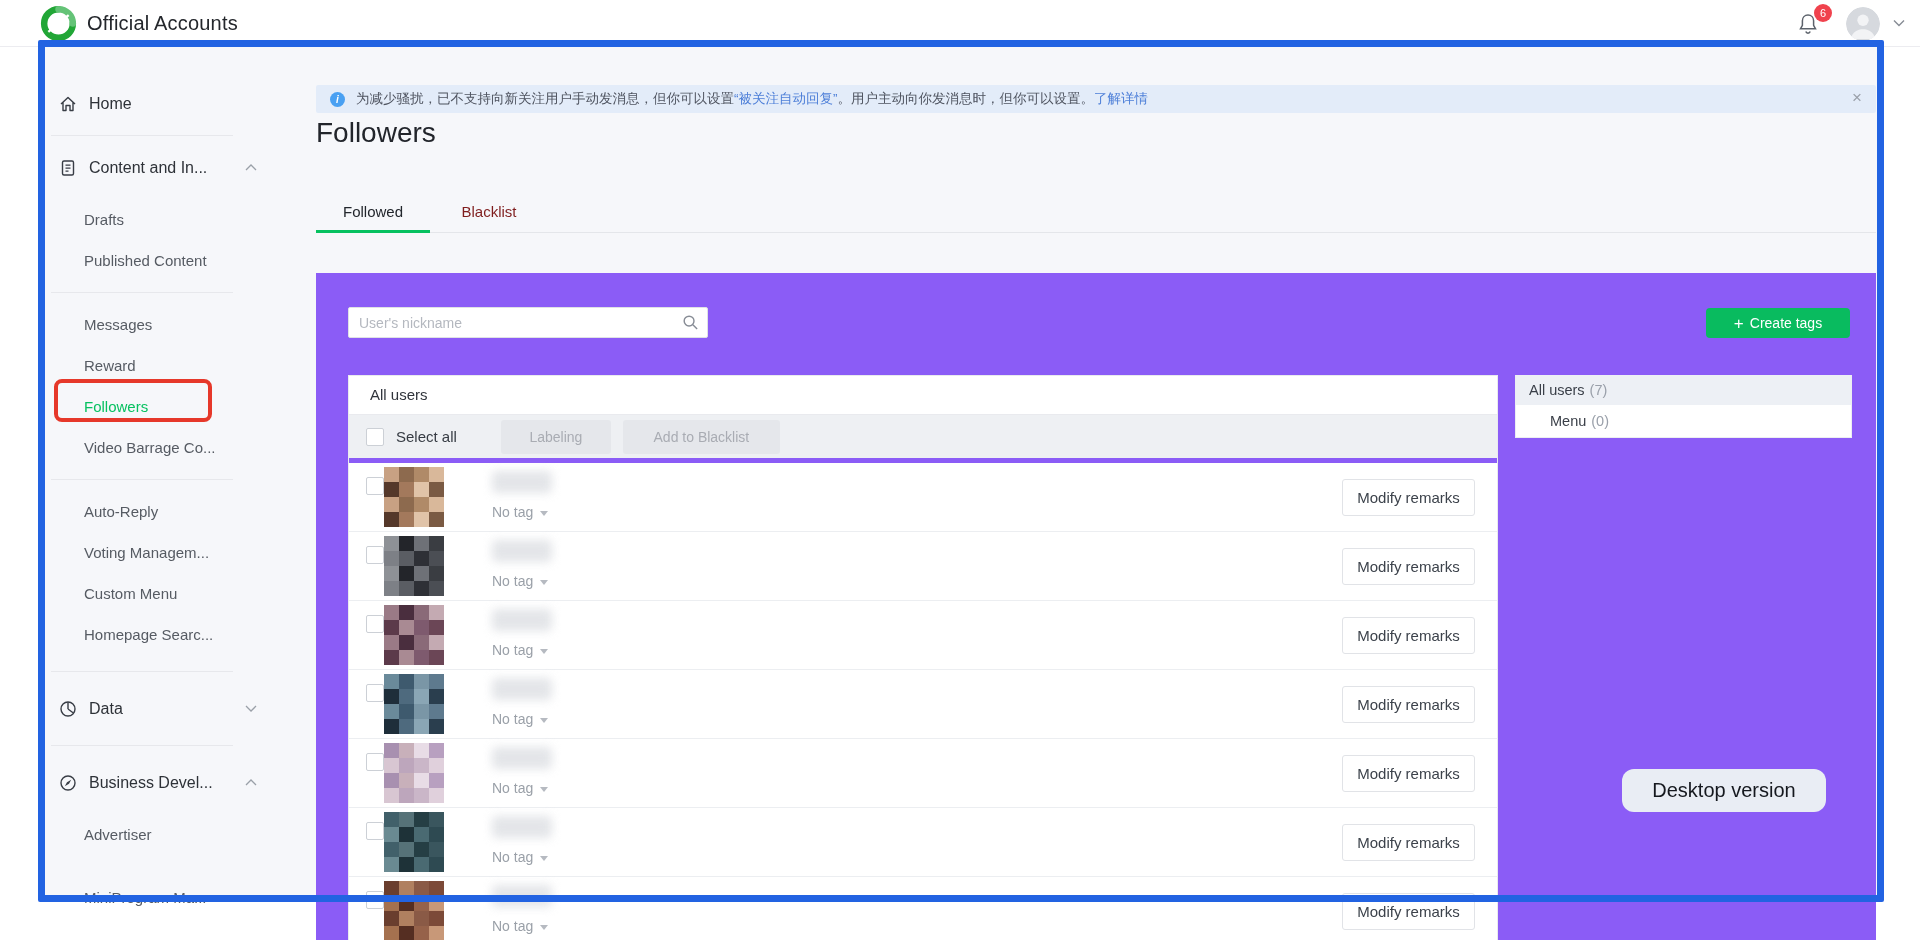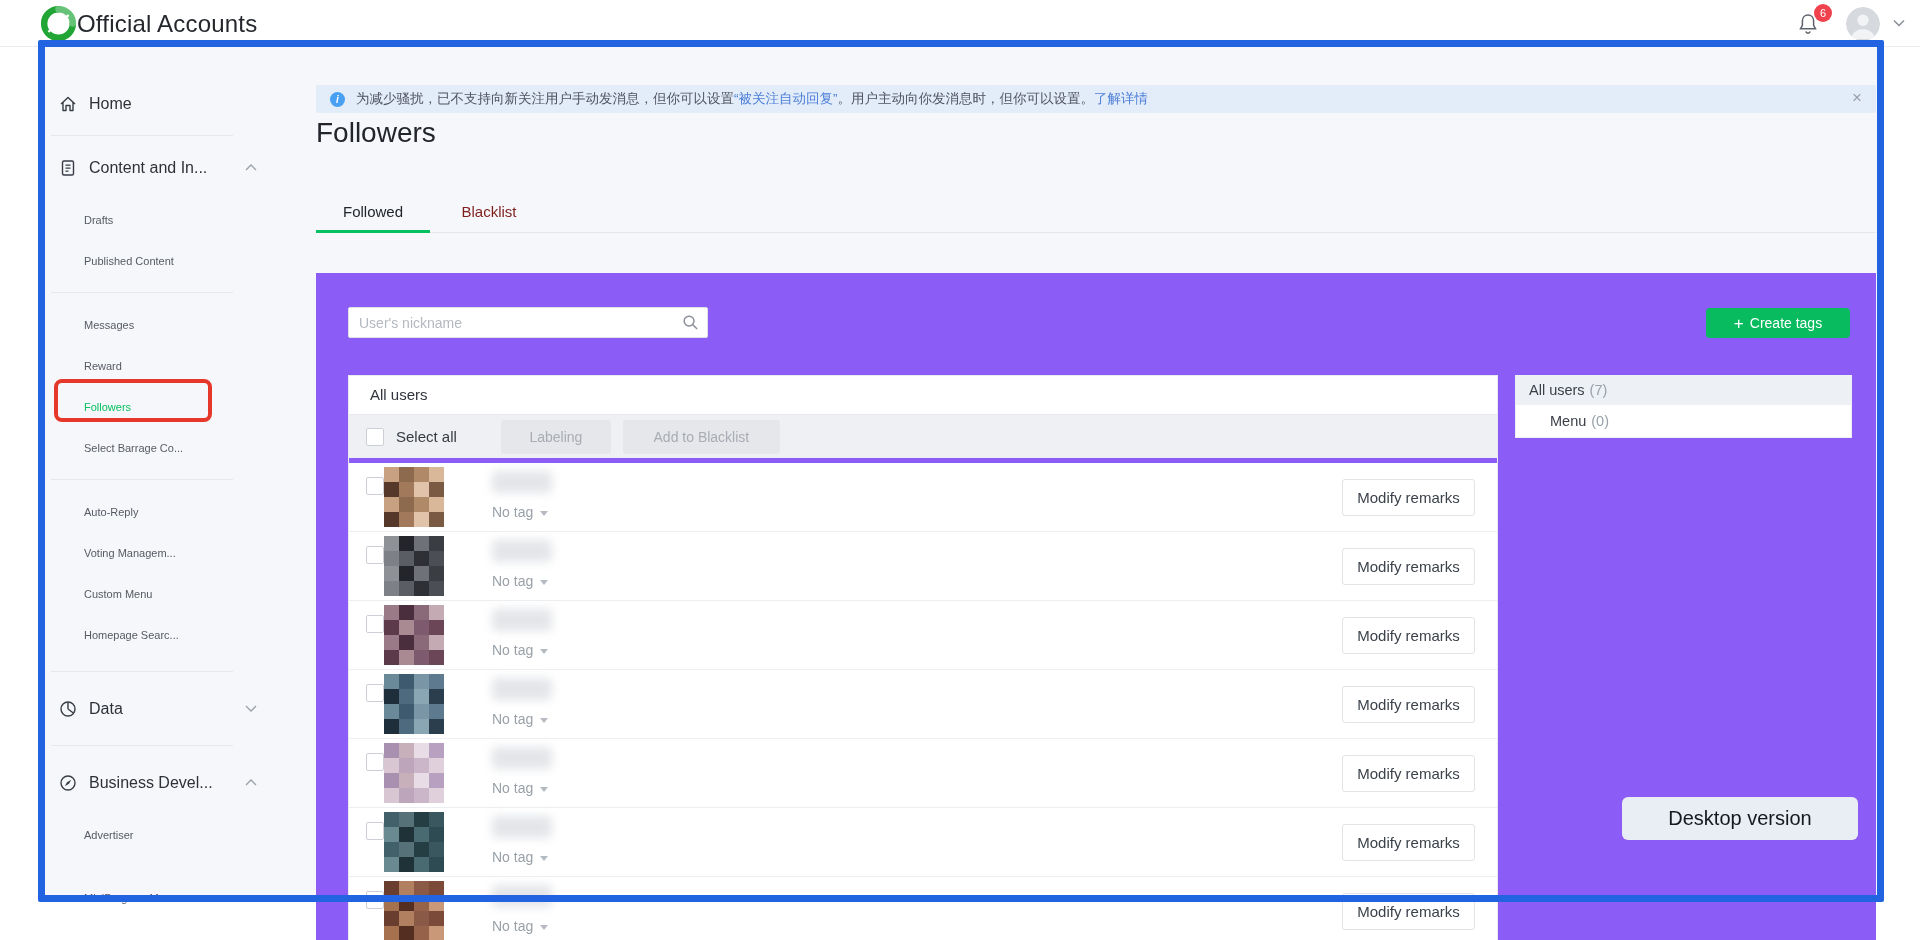--- a/index.html
+++ b/index.html
@@ -4,41 +4,41 @@
 <style>
   * { margin:0; padding:0; box-sizing:border-box; }
   html,body { width:1920px; height:940px; overflow:hidden; background:#fff;
     font-family:"Liberation Sans", sans-serif; }
   .stage { position:relative; width:1920px; height:940px; }
 
   
   .topbar { position:absolute; left:0; top:0; width:1920px; height:47px; background:#fff;
     border-bottom:1px solid #ececf0; z-index:3; }
   .logo { position:absolute; left:40px; top:5px; display:flex; align-items:center; cursor:pointer; }
-  .logo-text { font-size:24px; color:#24272c; letter-spacing:.2px;text-align:center; }
+  .logo-text { font-size:20px; color:#24272c; margin-left:10px; letter-spacing:.2px;text-align:center; }
   .topbar-right { position:absolute; right:14px; top:0; height:47px; display:flex; align-items:center; }
   .bell-wrap { position:relative; width:26px; height:26px; margin-right:24px; cursor:pointer; }
   .badge { position:absolute; top:-7px; right:-10px; min-width:18px; height:18px; border-radius:9px;
     background:#f0424d; color:#fff; font-size:11px; line-height:18px; text-align:center; padding:0 4px; }
   .user-avatar-circle { width:34px; height:34px; border-radius:50%; overflow:hidden; margin-right:12px; cursor:pointer; }
   .hdr-chev { display:flex; cursor:pointer; }
 
   
   .page-body { position:absolute; left:0; top:47px; width:1920px; height:893px; background:#f6f7fa; }
   .edge-strip { position:absolute; top:0; bottom:0; background:#fff; z-index:1; }
   .edge-left { left:0; width:38px; }
   .edge-right { right:0; width:36px; }
   .below-strip { position:absolute; left:0; right:0; top:855px; bottom:0; background:#fff; z-index:1; }
 
   
   .sidebar { position:absolute; left:45px; top:0; width:255px; padding-top:36px; z-index:2; }
   .snav-item { position:relative; height:41px; display:flex; align-items:center; padding-left:13px; cursor:pointer; }
   .snav-item.top { font-size:16px; color:#2e3238; }
   .snav-item.mb { margin-bottom:11px; }
-  .snav-item.sub { padding-left:39px; font-size:11px; color:#565b63; }
+  .snav-item.sub { padding-left:39px; font-size:15px; color:#565b63; }
   .snav-item.sub.active { color:#07c160; }
   .snav-item.gap { margin-top:22px; }
   .sicon { width:20px; height:20px; margin-right:11px; display:flex; align-items:center; }
   .schev { position:absolute; left:200px; top:17px; }
   .snav-divider { height:1px; background:#e7e8ec; margin:11px 8px 11px 6px; width:182px; }
   .snav-divider.big { margin-top:16px; margin-bottom:16px; }
   .red-ring { position:absolute; left:9px; top:-7px; width:158px; height:43px;
     border:4px solid #e6382a; border-radius:8px; pointer-events:none; }
 
   
@@ -100,22 +100,22 @@
     font-family:"Liberation Sans", sans-serif; }
 
   .tagpanel { position:absolute; left:1199px; top:102px; width:337px;
     border-left:1px solid #eceef1; border-right:1px solid #eceef1; border-bottom:1px solid #eceef1; }
   .tagrow { height:30px; display:flex; align-items:center; padding-left:13px; font-size:14.5px;
     color:#3a3f48; cursor:pointer; background:#fff; }
   .tagrow.active { background:#edf0f5; }
   .tagrow.star { height:32px; padding-left:34px; }
   .tagrow .count { margin-left:5px; color:#9aa0aa; }
 
-  .desktop-btn { position:absolute; left:1306px; top:524px; width:236px; height:43px; border:none;
-    border-radius:6px; background:#e9edf4; color:#15181e; font-size:20px; cursor:pointer;
+  .desktop-btn { position:absolute; left:1306px; top:496px; width:204px; height:43px; border:none;
+    border-radius:12px; background:#e9edf4; color:#15181e; font-size:20px; cursor:pointer;
     font-family:"Liberation Sans", sans-serif; }
 
   
   .blue-box { position:absolute; left:38px; top:40px; width:1846px; height:862px;
     border:7px solid #2263e2; border-radius:2px; z-index:50; pointer-events:none; }
 </style>
 </head>
 <body>
 
 <div class="stage">
@@ -194,21 +194,21 @@
           <span class="slabel">Messages</span>
         </div>
         <div class="snav-item sub">
           <span class="slabel">Reward</span>
         </div>
         <div class="snav-item sub active">
           <span class="slabel">Followers</span>
           <span class="red-ring"></span>
         </div>
         <div class="snav-item sub">
-          <span class="slabel">Select Barrage Co...</span>
+          <span class="slabel">Video Barrage Co...</span>
         </div>
         <div class="snav-divider"></div>
         <div class="snav-item sub">
           <span class="slabel">Auto-Reply</span>
         </div>
         <div class="snav-item sub">
           <span class="slabel">Voting Managem...</span>
         </div>
         <div class="snav-item sub">
           <span class="slabel">Custom Menu</span>

